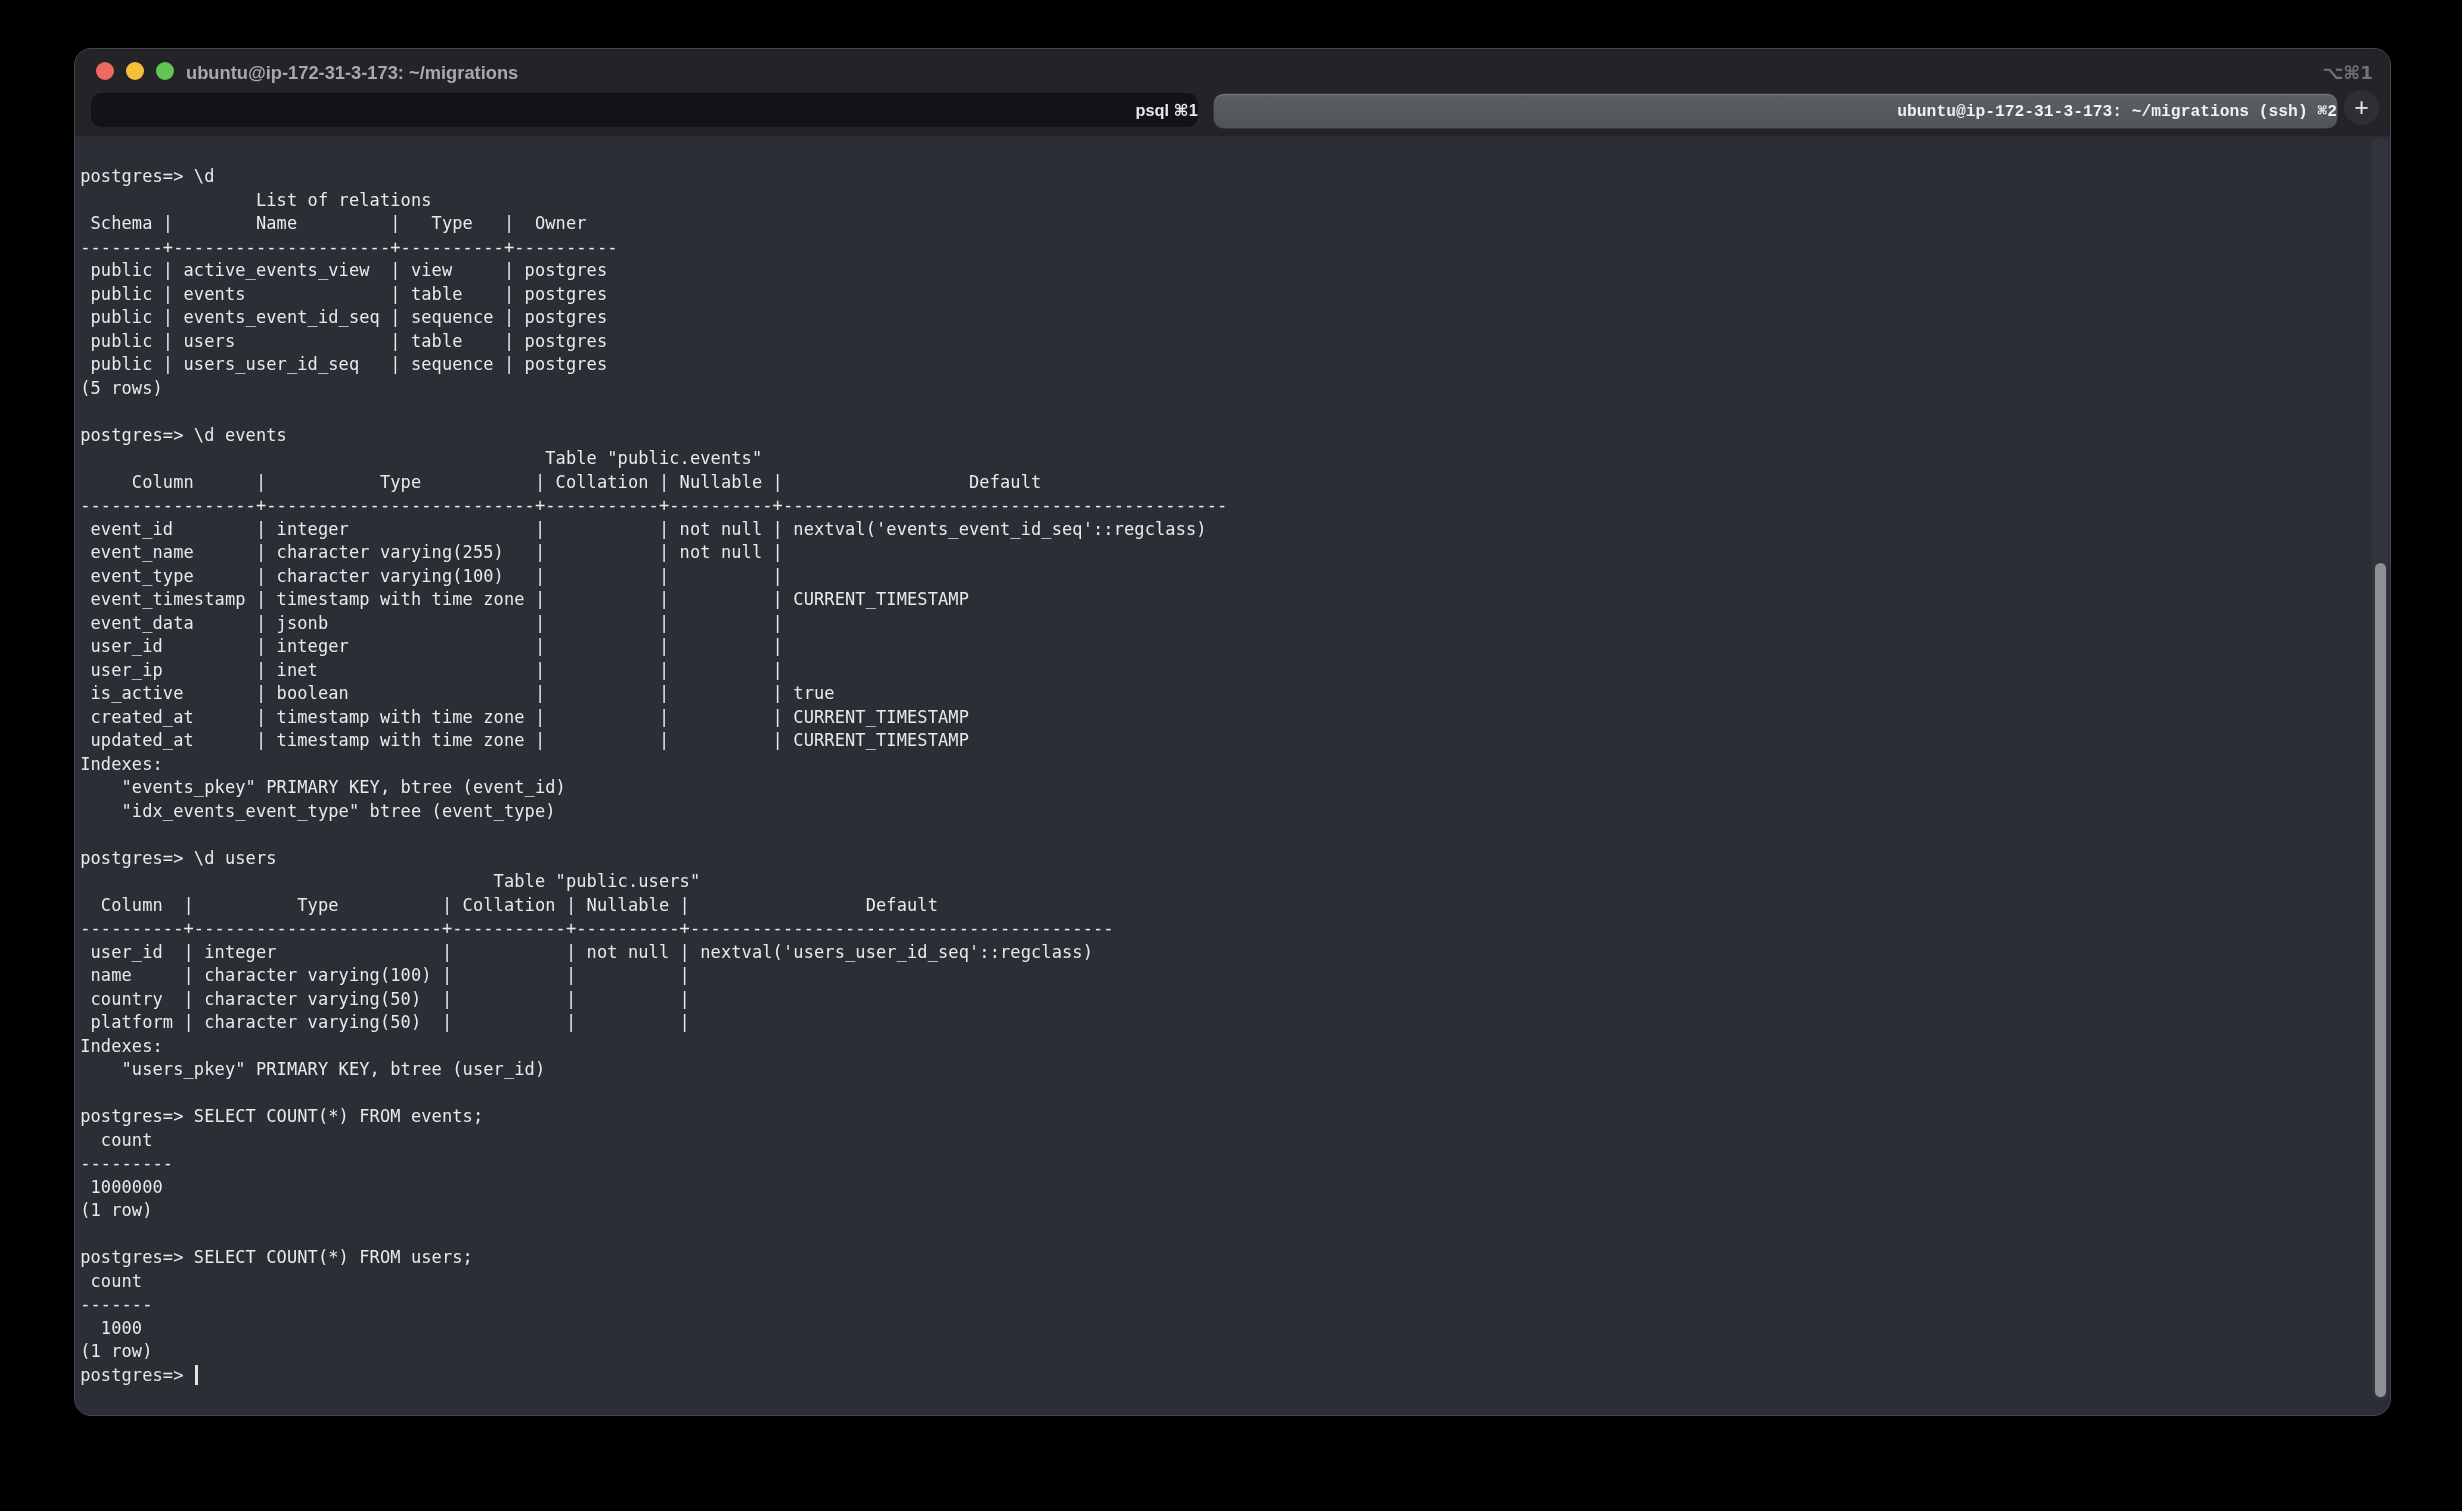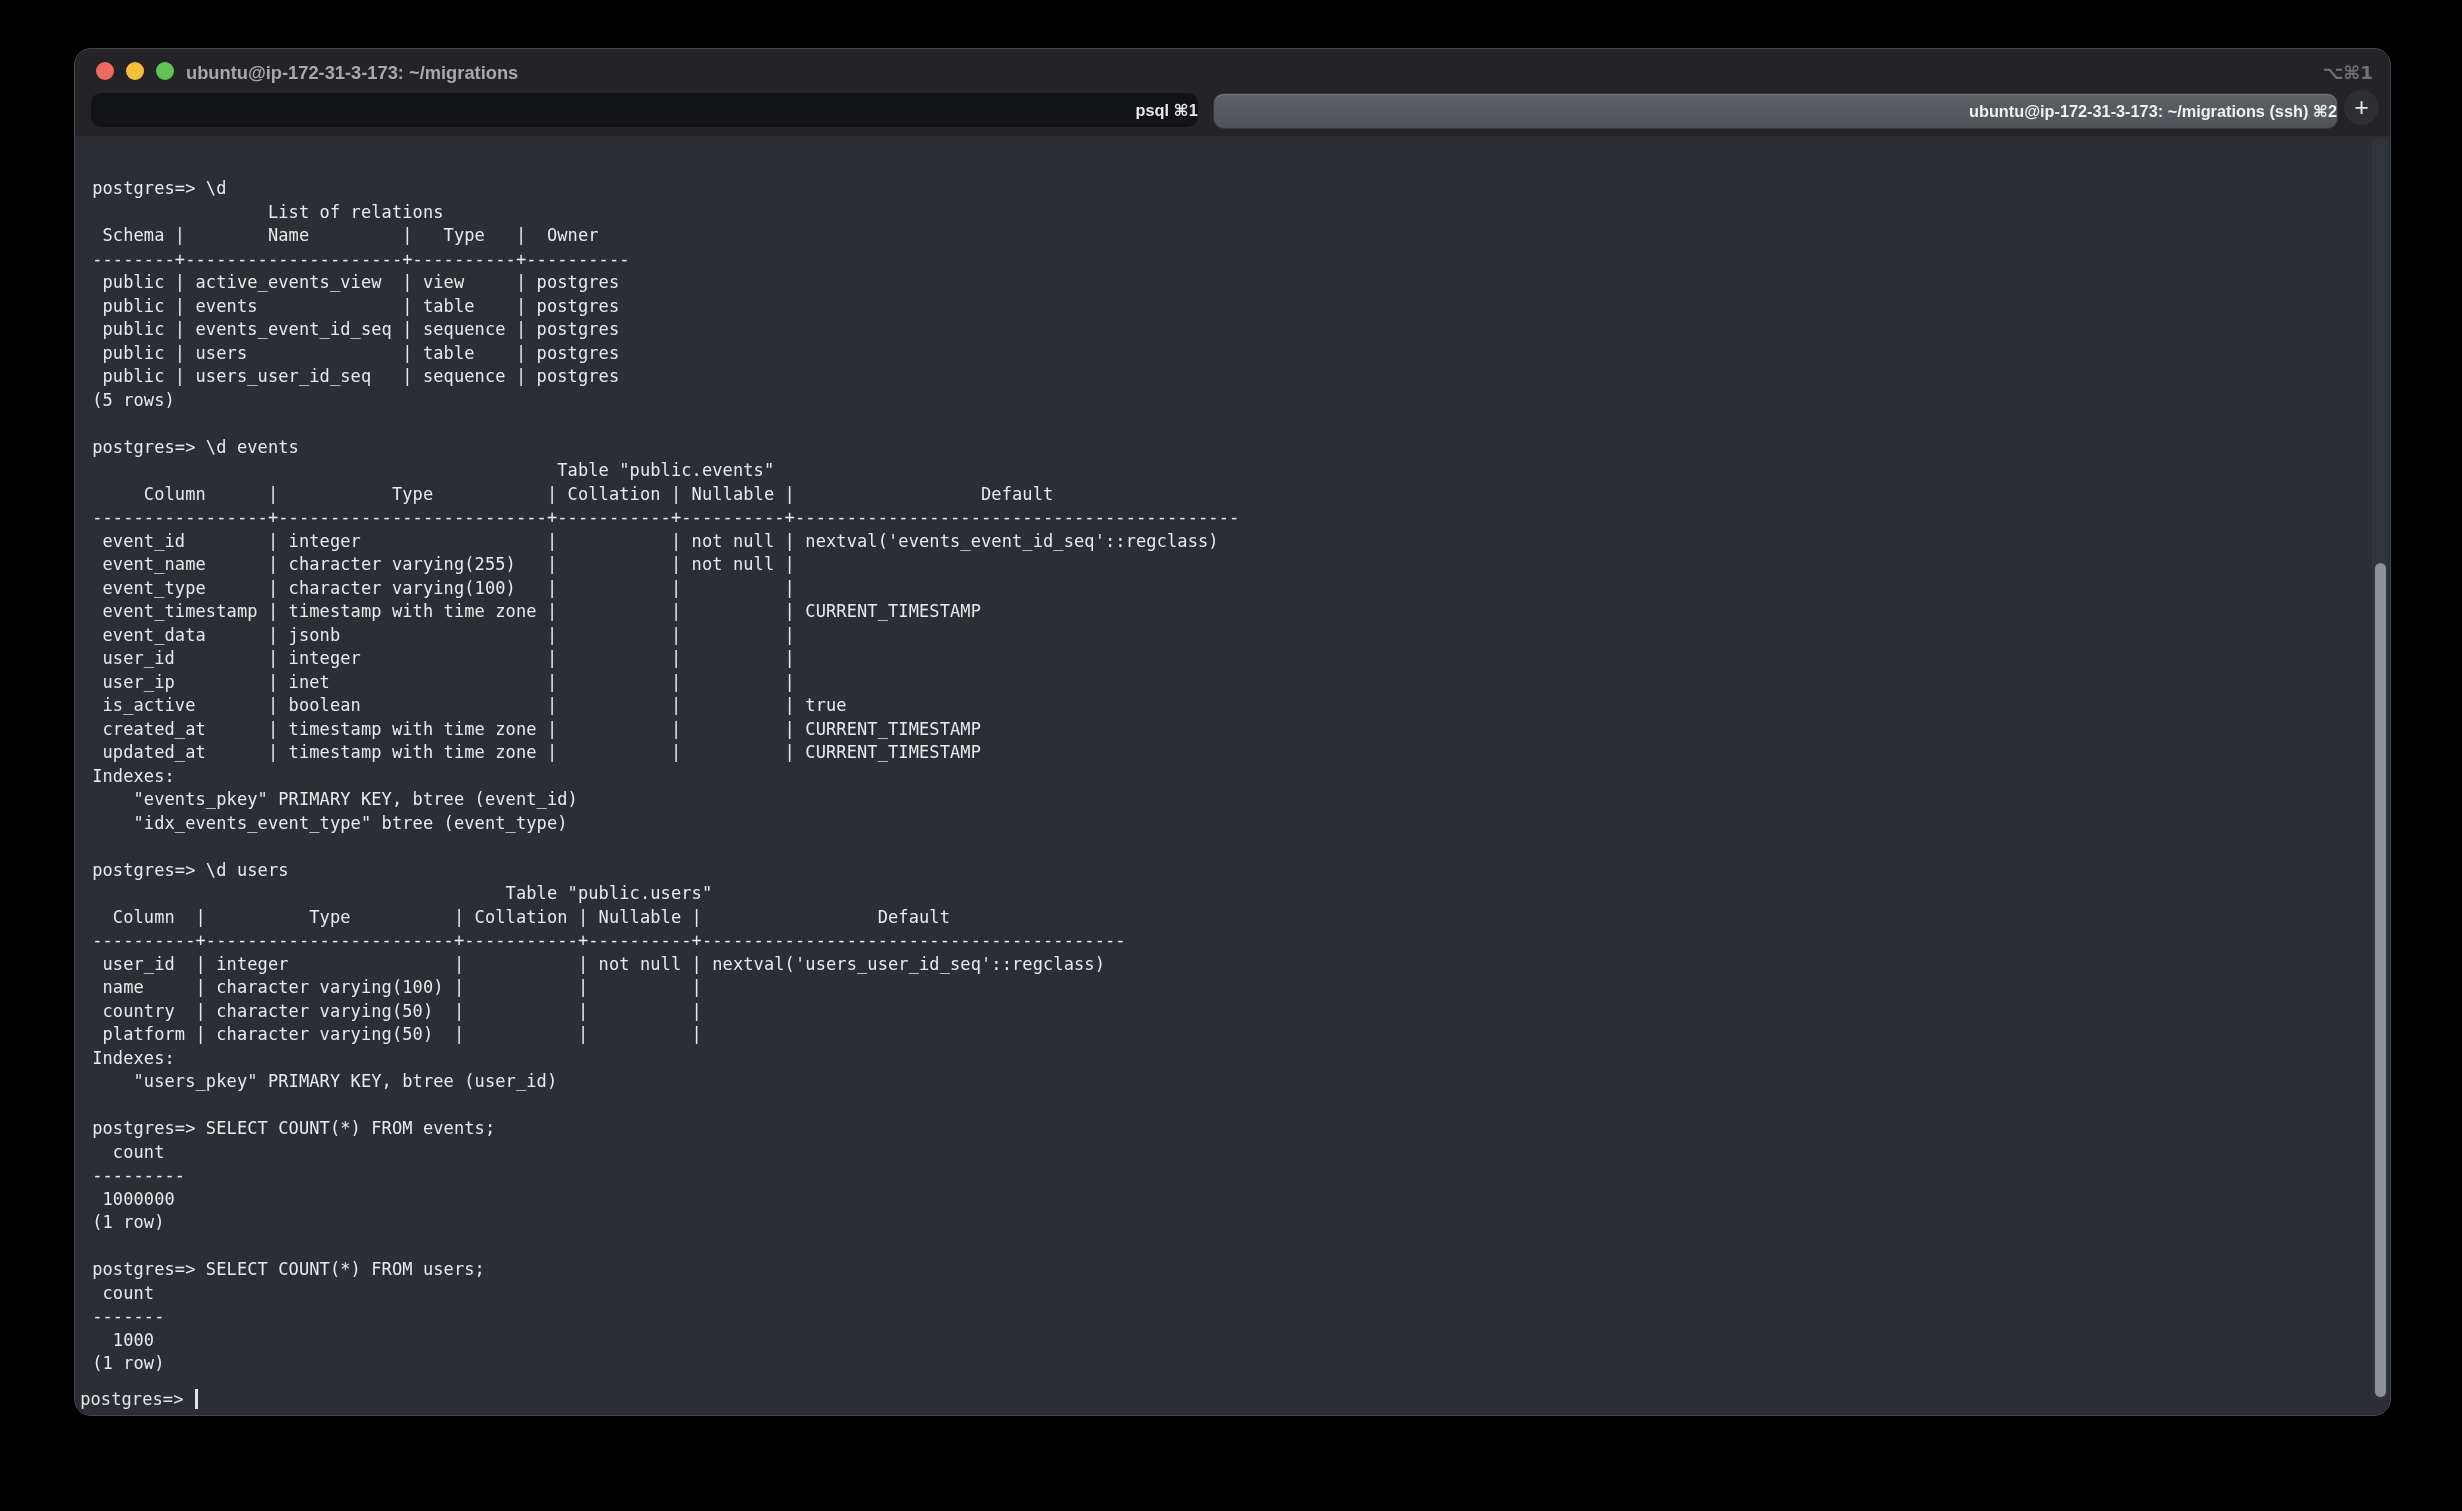--- a/index.html
+++ b/index.html
@@ -24,28 +24,28 @@
             font-family:"DejaVu Sans","Liberation Sans",sans-serif;}
   
   .tabbar{position:absolute;left:0;top:44px;right:0;height:42px;}
   .tab{position:absolute;top:0;height:34px;border-radius:10.5px;
        display:flex;align-items:center;justify-content:flex-end;
        font-size:16.3px;font-weight:600;white-space:nowrap;cursor:default;
        font-family:"Liberation Sans","DejaVu Sans",sans-serif;}
   .tab.tab1{left:15.7px;width:1107px;background:#121316;color:#e7e8e9;}
   .tab.tab2{left:1138px;width:1123px;background:linear-gradient(#5c5f63,#505357);
             color:#f0f1f2;border:1.3px solid #35373a;
-            box-shadow:inset 0 1.3px 0 rgba(255,255,255,.16);}
+            box-shadow:inset 0 1.3px 0 rgba(255,255,255,.16);font-family:Liberation Mono, monospace;}
   .newtab{position:absolute;left:2269px;top:-2.6px;width:35px;height:35px;border-radius:50%;
           background:#2e2f32;color:#e4e5e6;display:flex;align-items:center;justify-content:center;
           font-size:25px;font-weight:300;line-height:1;}
   
   .content{position:absolute;left:0;top:87px;right:0;bottom:0;background:#2b2f35;}
   .termwrap{position:absolute;left:5.2px;top:29px;right:26px;}
-  pre.term{margin:12px;font-family:"DejaVu Sans Mono",monospace;font-size:17px;line-height:23.5px;
+  pre.term{margin:0;font-family:"DejaVu Sans Mono",monospace;font-size:17px;line-height:23.5px;
            letter-spacing:0.1px;color:#e9eaec;white-space:pre;}
   .promptline{display:flex;align-items:center;height:23.5px;
               font-family:"DejaVu Sans Mono",monospace;font-size:17px;line-height:23.5px;
               letter-spacing:0.1px;color:#e5e5e5;}
   .promptline .prompt{white-space:pre;}
   .cursor{width:2.6px;height:19.6px;background:#e3e5e7;margin-left:1.3px;}
   
   .scroll-track{position:absolute;left:2297px;top:2px;width:15.7px;height:1262px;
                 background:#30353b;border-radius:7.8px;}
   .scroll-thumb{position:absolute;left:2300px;top:427px;width:11px;height:834px;

